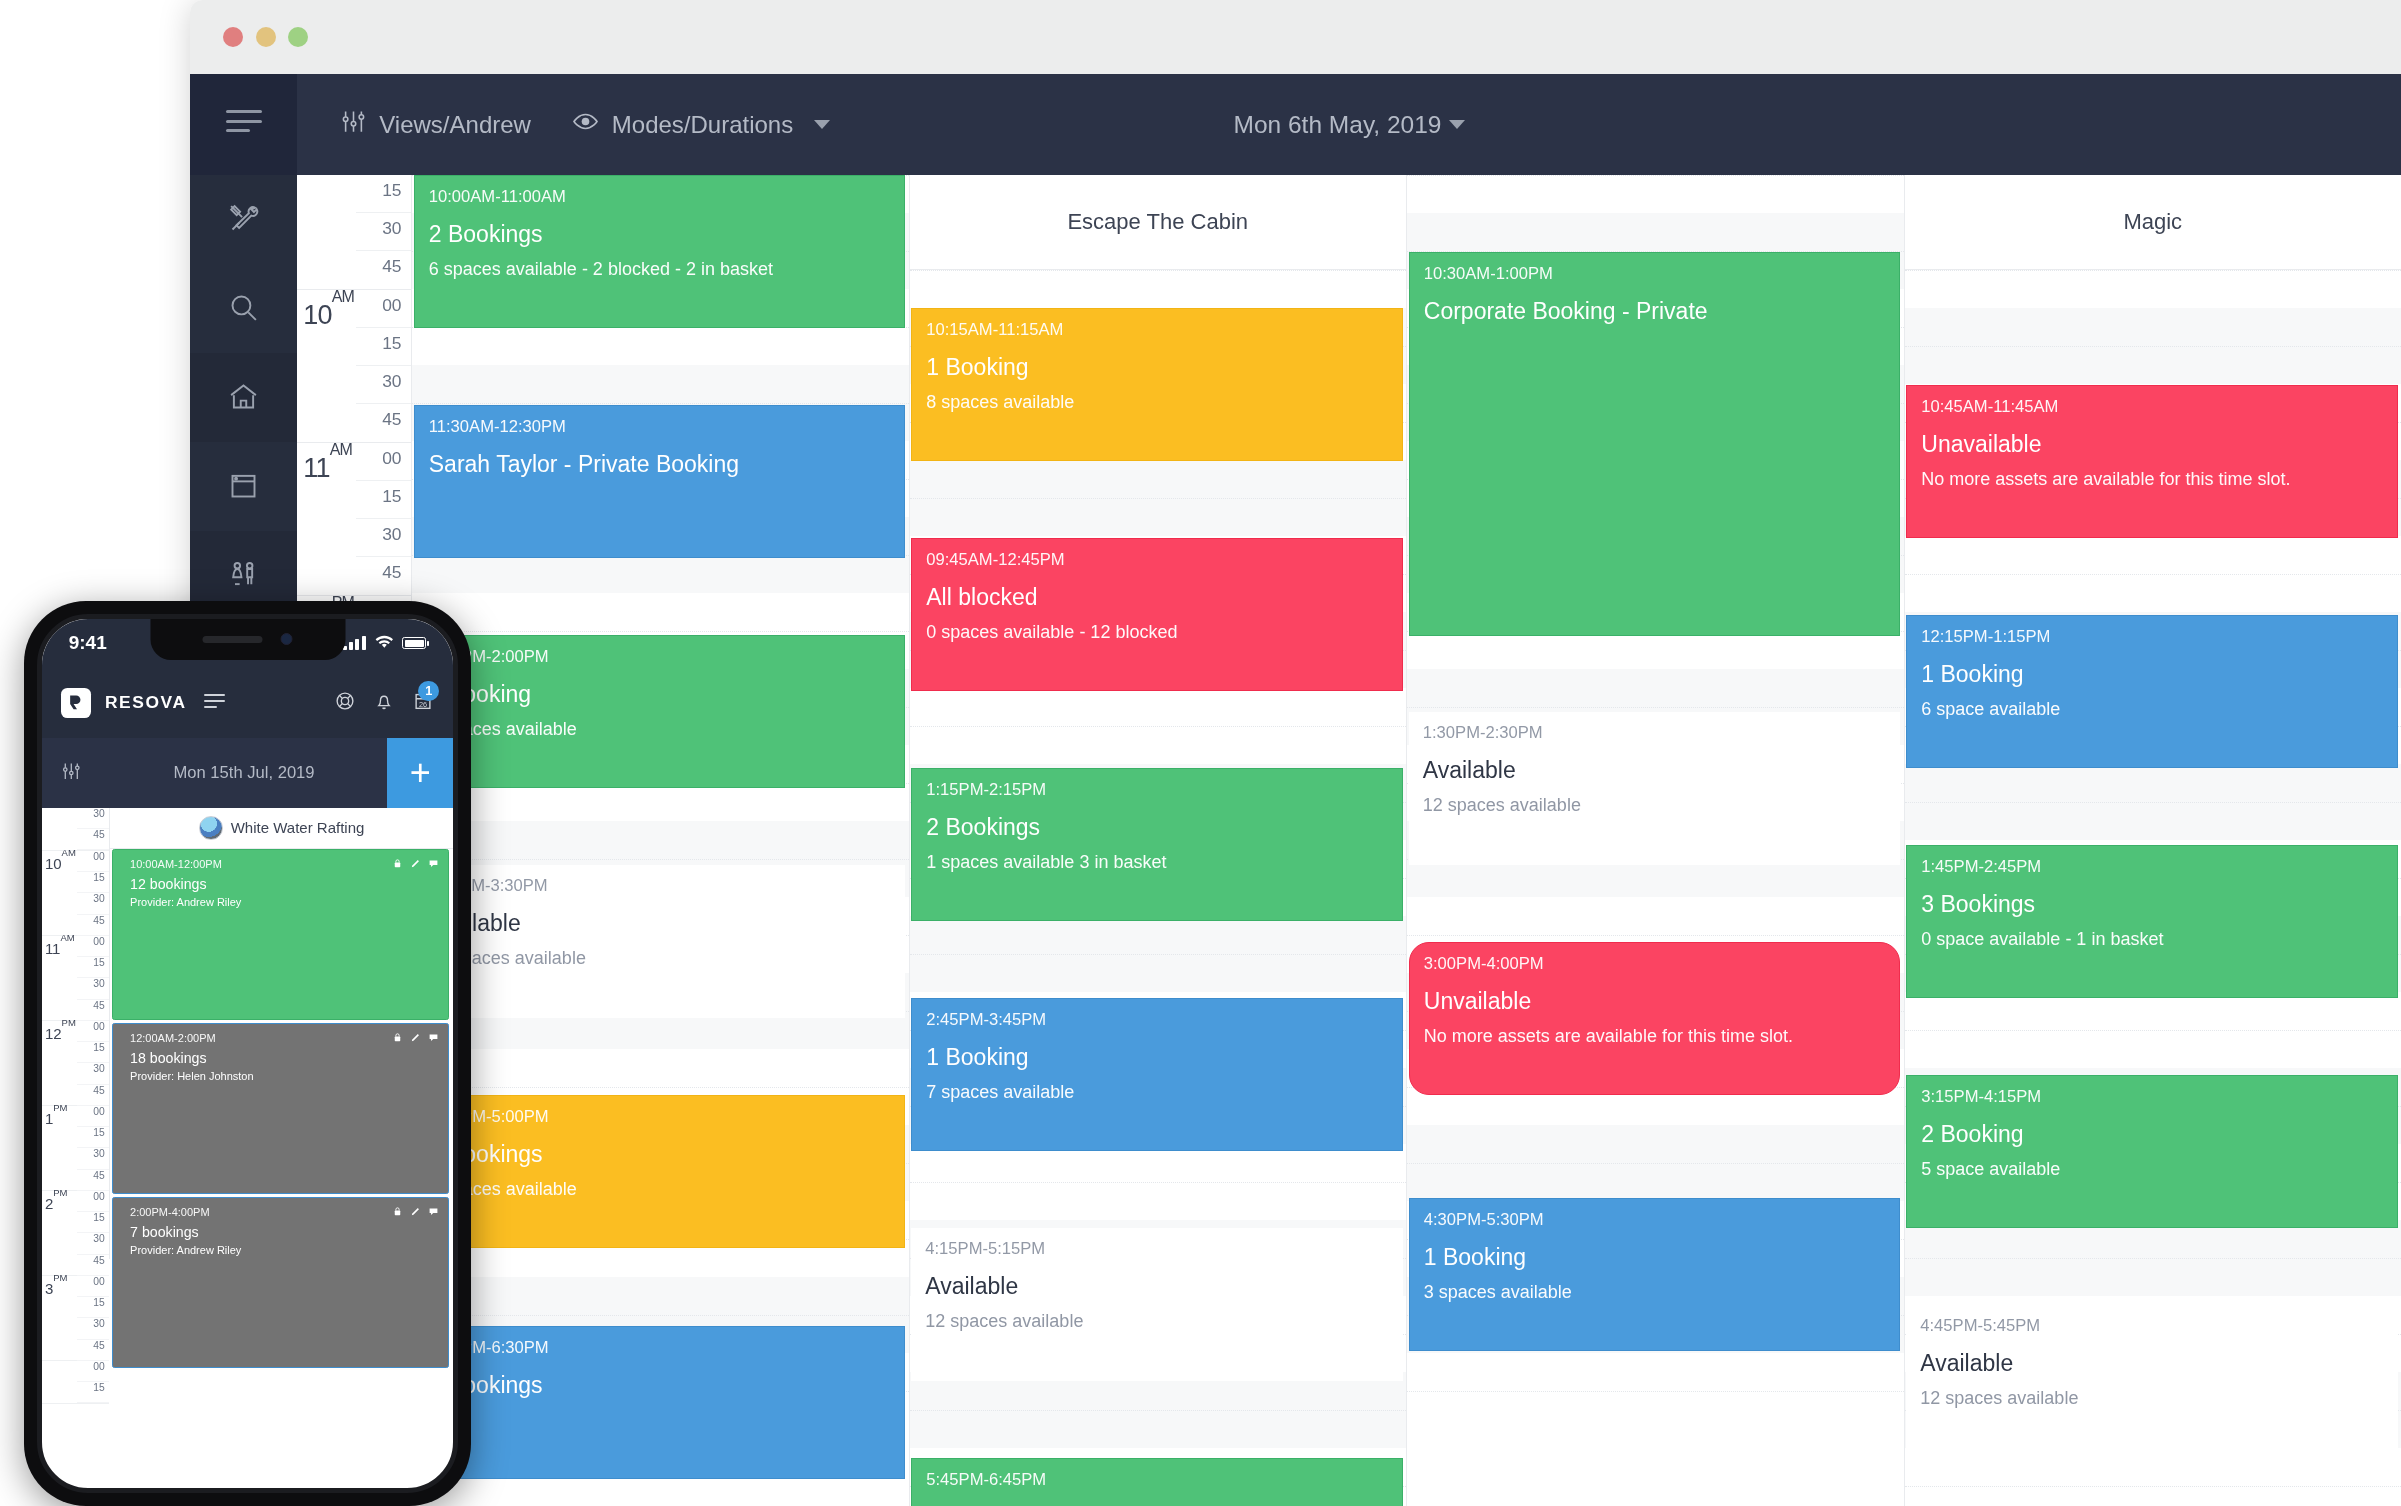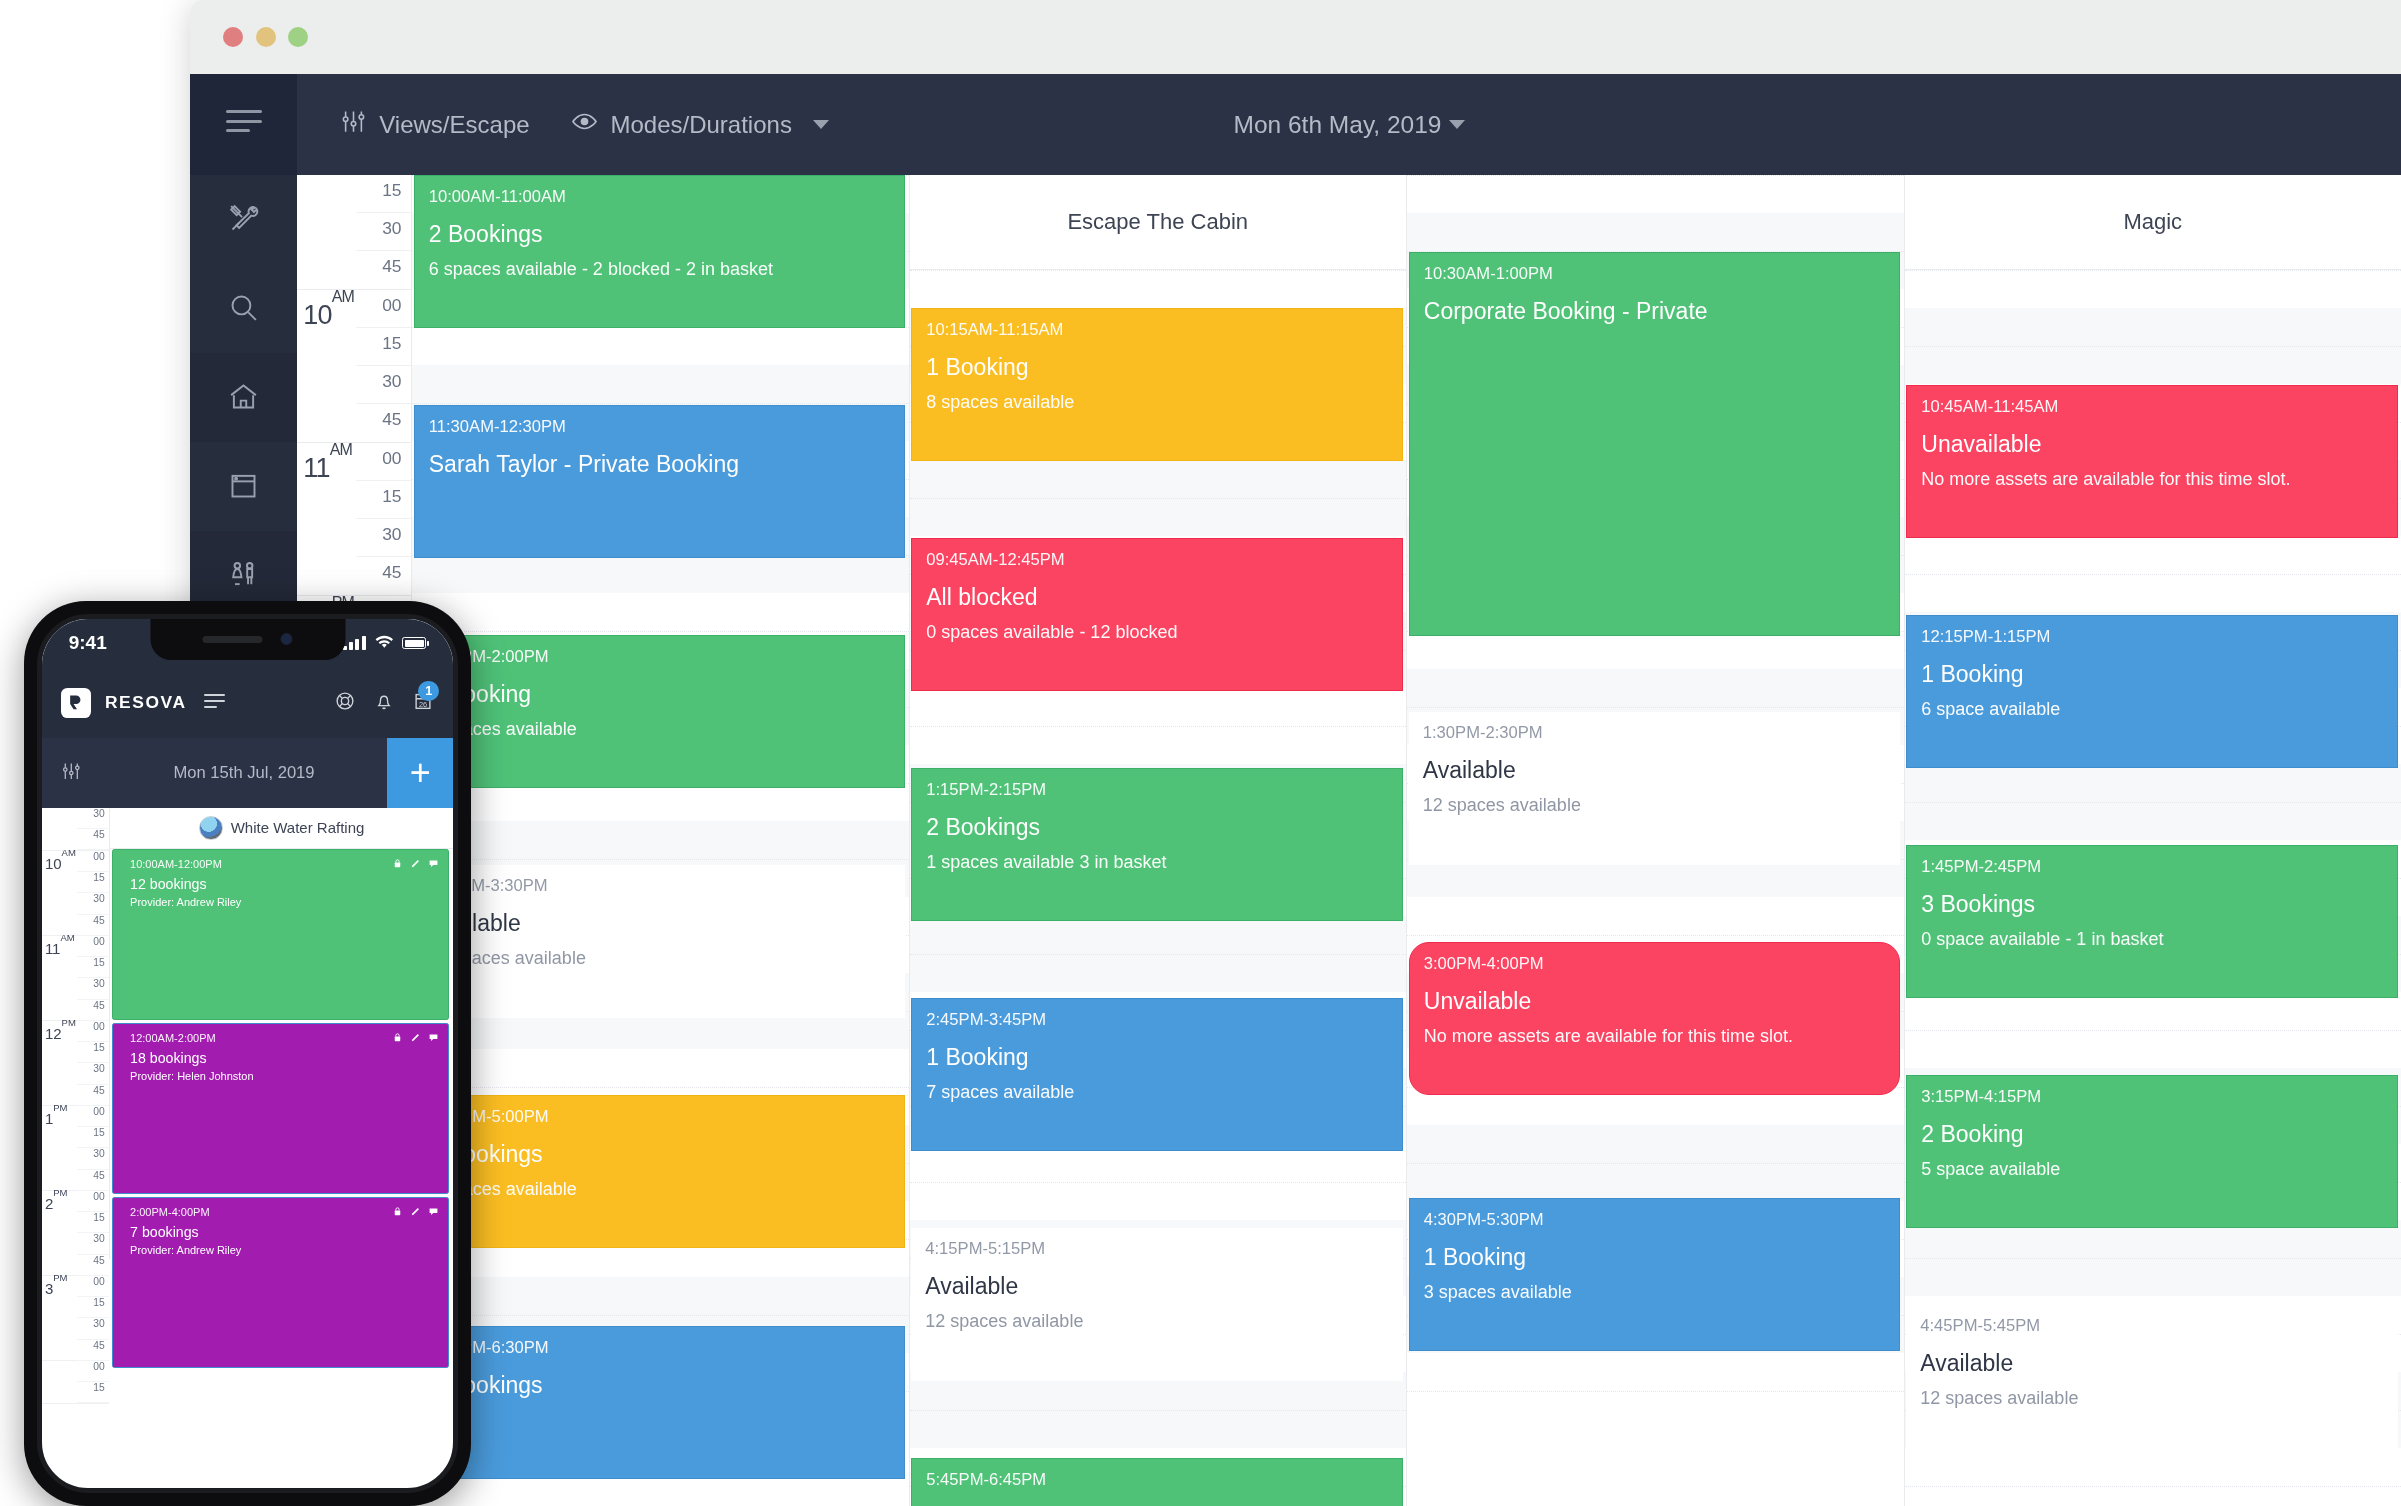--- a/index.html
+++ b/index.html
@@ -232,21 +232,21 @@
     border:0.8px solid #c9ced6;
   }
   .phev {
     position:absolute; left:2.4px; right:4px; border-radius:2.4px;
     padding: 8px 17px; color:#fff;
   }
   .phev .t { font-size:11px; opacity:.95; }
   .phev .h { font-size:14.2px; margin-top:6.3px; }
   .phev .p { font-size:11px; margin-top:4px; }
   .phev.green { background:#4fc278; border:0.8px solid #3bb068; }
-  .phev.blue { background:#a21caf; border:0.8px solid #3e8dcd; }
+  .phev.blue { background:#737373; border:0.8px solid #3e8dcd; }
   .phev .icons { position:absolute; right:9.5px; top:8px; display:flex; gap:7.1px; align-items:center; }
   .phev .icons svg{width:11px;height:11px;}
 </style>
 </head>
 <body>
 
 <div id="desktop-window">
 
   <div id="titlebar">
     <span class="dot red"></span>
@@ -316,21 +316,21 @@
     <div id="topbar">
       <div class="tb-btn">
         <span>
           <svg viewBox="0 0 24 24" fill="none" stroke="currentColor" stroke-width="1.4">
             <path d="M5 3v5M5 12v9M12 3v9M12 16v5M19 3v3M19 10v11"></path>
             <circle cx="5" cy="10" r="2"></circle>
               <circle cx="12" cy="14" r="2"></circle>
               <circle cx="19" cy="8" r="2"></circle>
           </svg>
         </span>
-        <span>Views/Escape</span>
+        <span>Views/Andrew</span>
       </div>
       <div class="tb-btn">
         <span>
           <svg viewBox="0 0 24 24" fill="none" stroke="currentColor" stroke-width="1.5">
             <path d="M1.8 12S5.5 5.8 12 5.8 22.2 12 22.2 12 18.5 18.2 12 18.2 1.8 12 1.8 12z"></path>
             <circle cx="12" cy="12" r="3.4" fill="currentColor" stroke="none"></circle>
           </svg>
         </span>
         <span>Modes/Durations</span>
         <span class="caret"></span>

